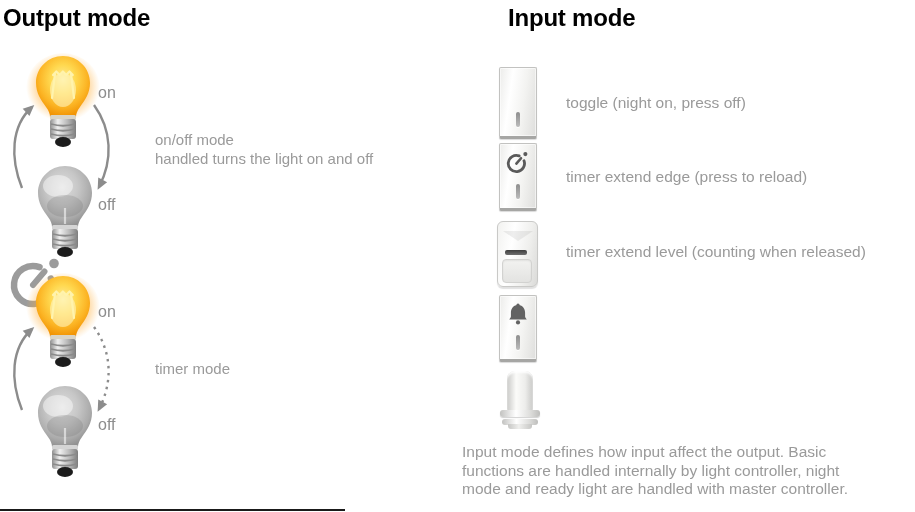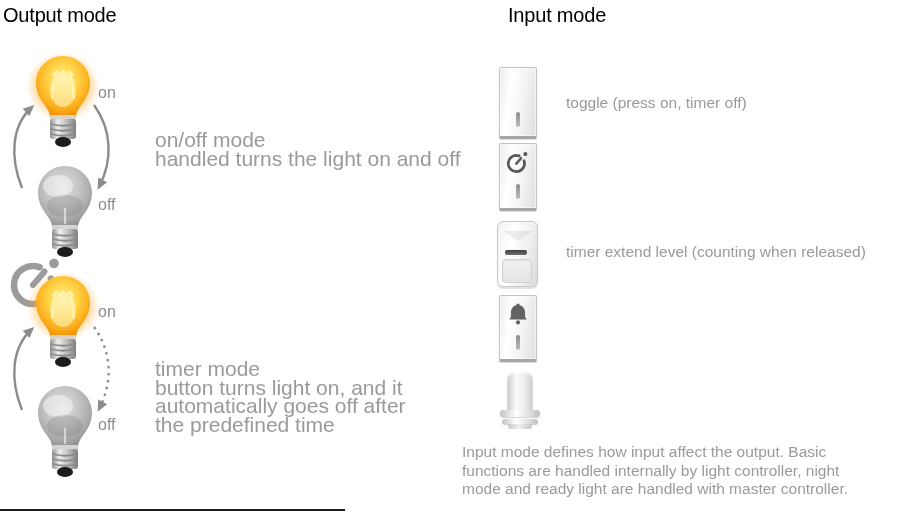--- a/index.html
+++ b/index.html
@@ -1,26 +1,26 @@
 <!DOCTYPE html>
 <html><head>
 <meta charset="utf-8">
 <style>
   html,body{margin:0;padding:0;background:#fff;}
   .canvas{
     position:relative;width:915px;height:512px;background:#ffffff;overflow:hidden;
     font-family:"Liberation Sans",sans-serif;
   }
   .section-title{
-    position:absolute;font-size:20px;font-weight:normal;color:#000;letter-spacing:-0.2px;
+    position:absolute;font-size:24px;font-weight:bold;color:#000;letter-spacing:-0.2px;
   }
   #title-output{left:3px;top:4px;}
   #title-input{left:508px;top:4px;}
   .state-label{position:absolute;font-size:16px;color:#8d8d8d;}
-  .mode-text{position:absolute;left:155px;font-size:21px;line-height:18.5px;color:#9a9a9a;}
+  .mode-text{position:absolute;left:155px;font-size:15px;line-height:18.5px;color:#9a9a9a;}
   .pre{white-space:pre-line;}
   .bulb{position:absolute;width:76px;height:100px;}
   .arrows{position:absolute;left:8px;width:112px;height:95px;}
   .timer-glyph-large{position:absolute;left:6px;top:254px;width:56px;height:56px;}
   
   .switch{
     position:absolute;left:499px;width:38px;border-radius:2px;
     background:linear-gradient(98deg,#ececea 0%,#ffffff 30%,#f3f3f1 62%,#dededc 100%);
     border:1px solid #c2c2c0;border-bottom:3px solid #a6a6a4;
     box-shadow:inset 0 0 0 1px rgba(255,255,255,0.55),0 1px 1px rgba(0,0,0,0.15);
@@ -166,40 +166,38 @@
   <svg class="arrows" style="top:322px" viewBox="0 0 112 95">
     <path d="M14,88 C2,58 3,26 24,7" fill="none" stroke="#8c8c8c" stroke-width="2.4" marker-end="url(#ah)"></path>
     <path d="M86,5 C104,30 105,60 91,87" fill="none" stroke="#8c8c8c" stroke-width="2.4" stroke-dasharray="2.5 4.5" marker-end="url(#ah)"></path>
   </svg>
   <svg class="bulb" style="left:27px;top:382px">
       <use href="#bulb-gray"></use>
     </svg>
   <div class="state-label" style="left:98px;top:416px">off</div>
   <div class="mode-text" style="top:360px">
     <div>timer mode</div>
-    <div class="pre">button turns light on, and it
-automatically goes off after
-the predefined time</div>
   </div>
 
   <div class="section-title" id="title-input">Input mode</div>
 
   <div class="switch" style="top:67px;height:72px">
     <div class="slot"></div>
   </div>
-  <div class="input-label" style="top:94px">toggle (press on, timer off)</div>
+  <div class="input-label" style="top:94px">toggle (night on, press off)</div>
 
   <div class="switch" style="top:143px;height:68px">
     <svg class="sw-glyph" width="26" height="26" viewBox="0 0 24 24">
       <path d="M17.55,9.93 A7.5,7.5 0 1 1 13.07,5.45" fill="none" stroke="#5a5a5a" stroke-width="2.6" stroke-linecap="round"></path>
       <line x1="10.5" y1="12.5" x2="14.8" y2="7.6" stroke="#5a5a5a" stroke-width="2.4" stroke-linecap="round"></line>
       <circle cx="18.8" cy="3.8" r="1.9" fill="#5a5a5a"></circle>
     </svg>
     <div class="slot"></div>
   </div>
+  <div class="input-label" style="top:168px">timer extend edge (press to reload)</div>
 
   <div class="sensor">
     <div class="sensor-crease"></div>
     <div class="sensor-slot"></div>
     <div class="sensor-window"></div>
   </div>
   <div class="input-label" style="top:243px">timer extend level (counting when released)</div>
 
   <div class="switch" style="top:295px;height:67px">
     <svg class="sw-glyph" width="26" height="24" viewBox="0 0 24 23">

